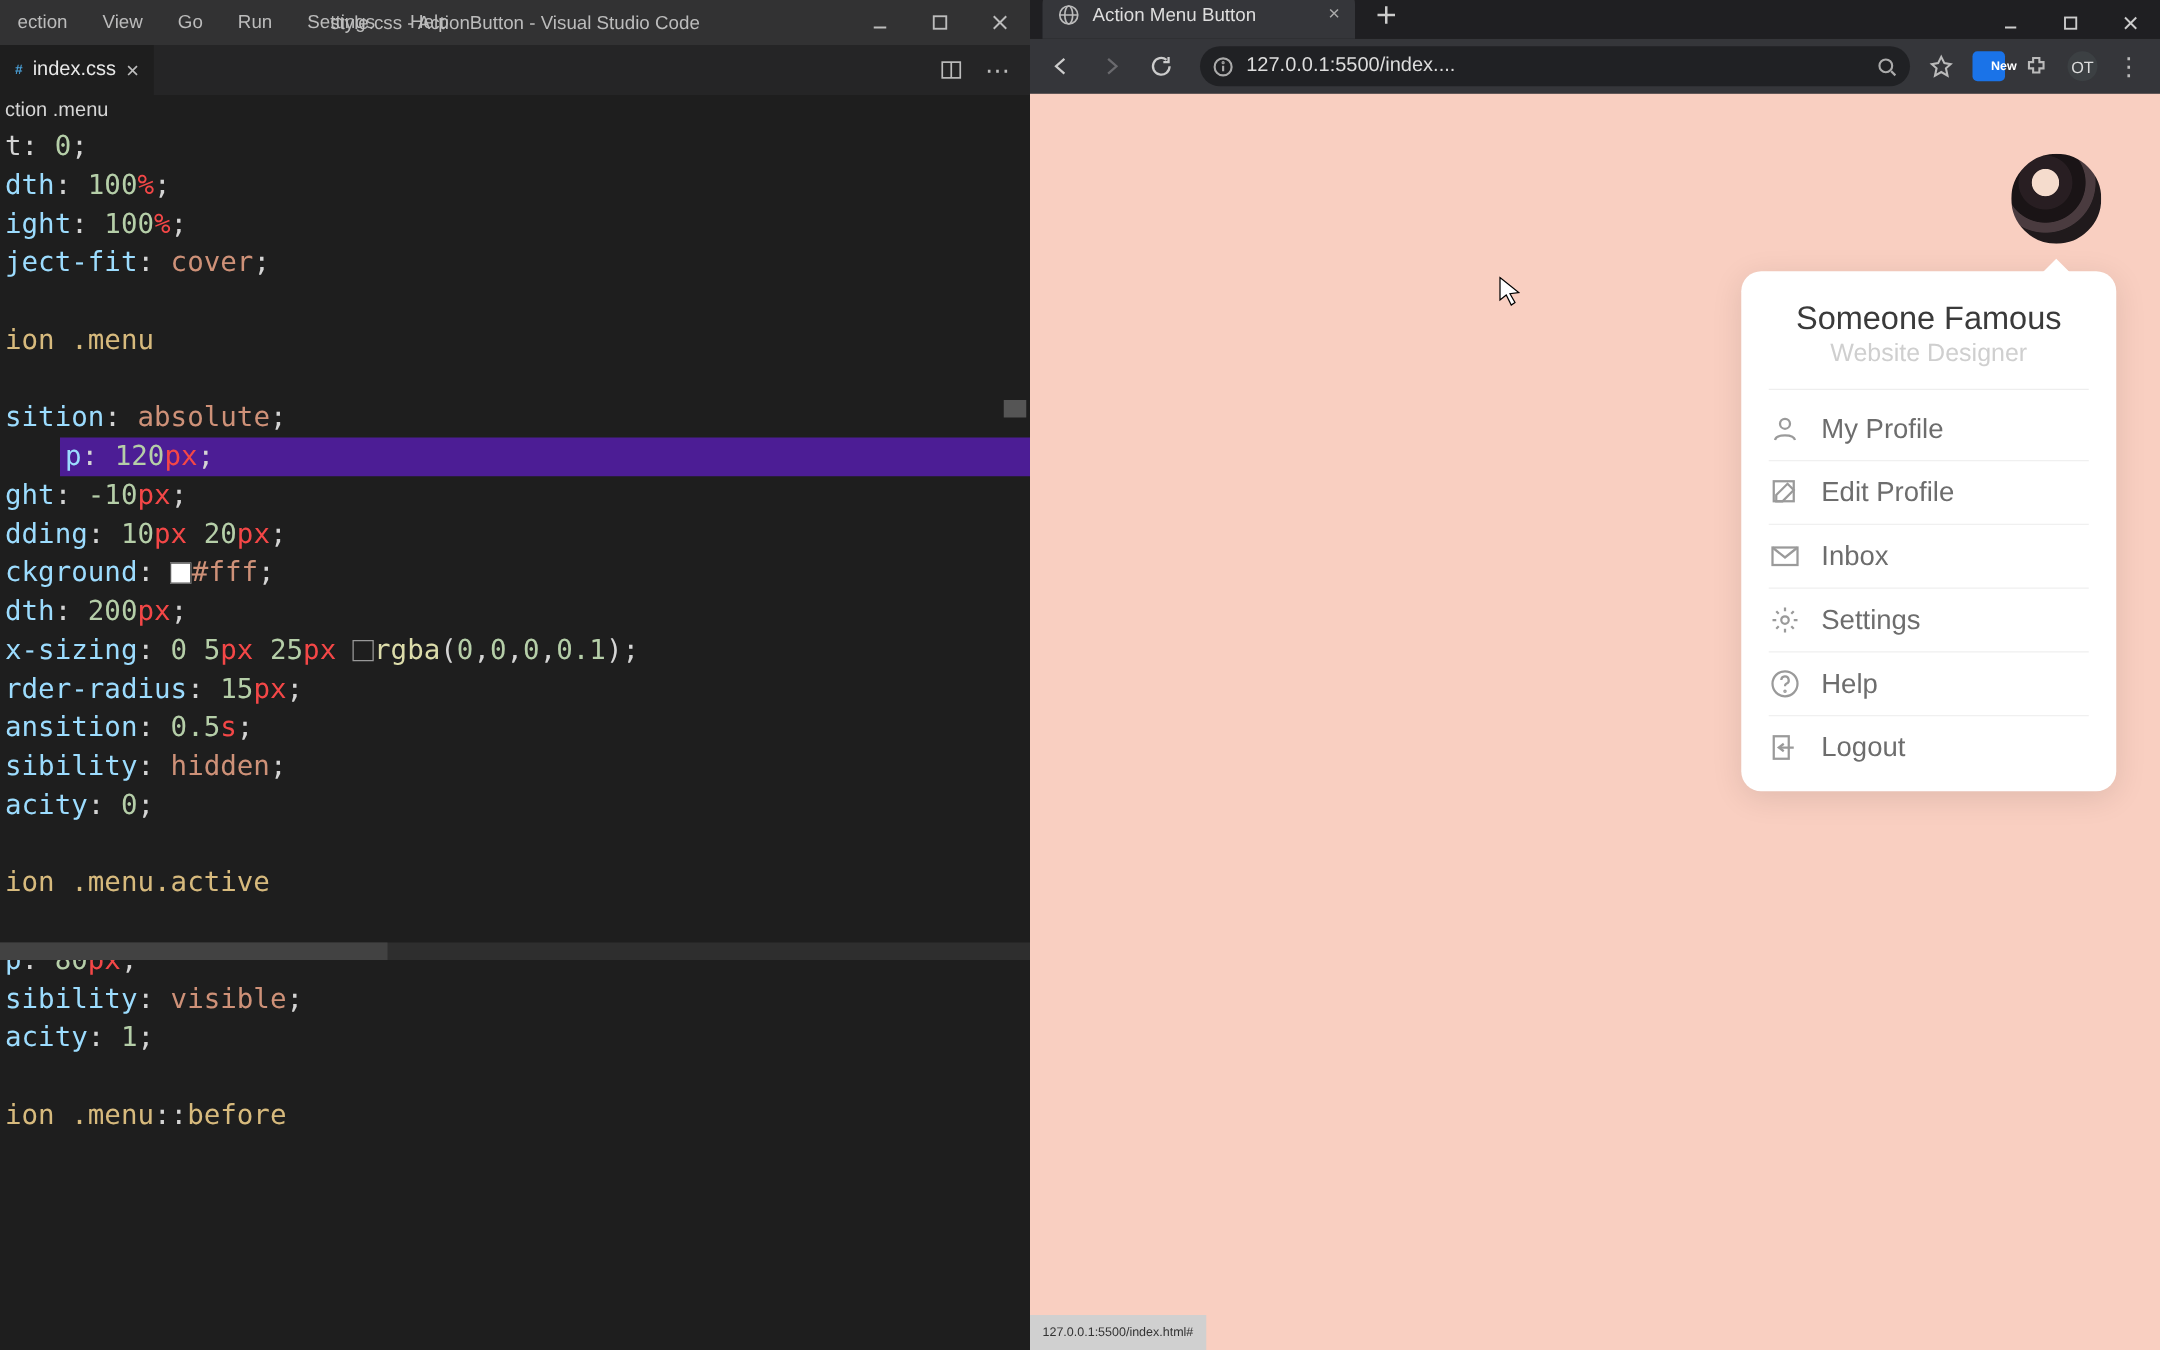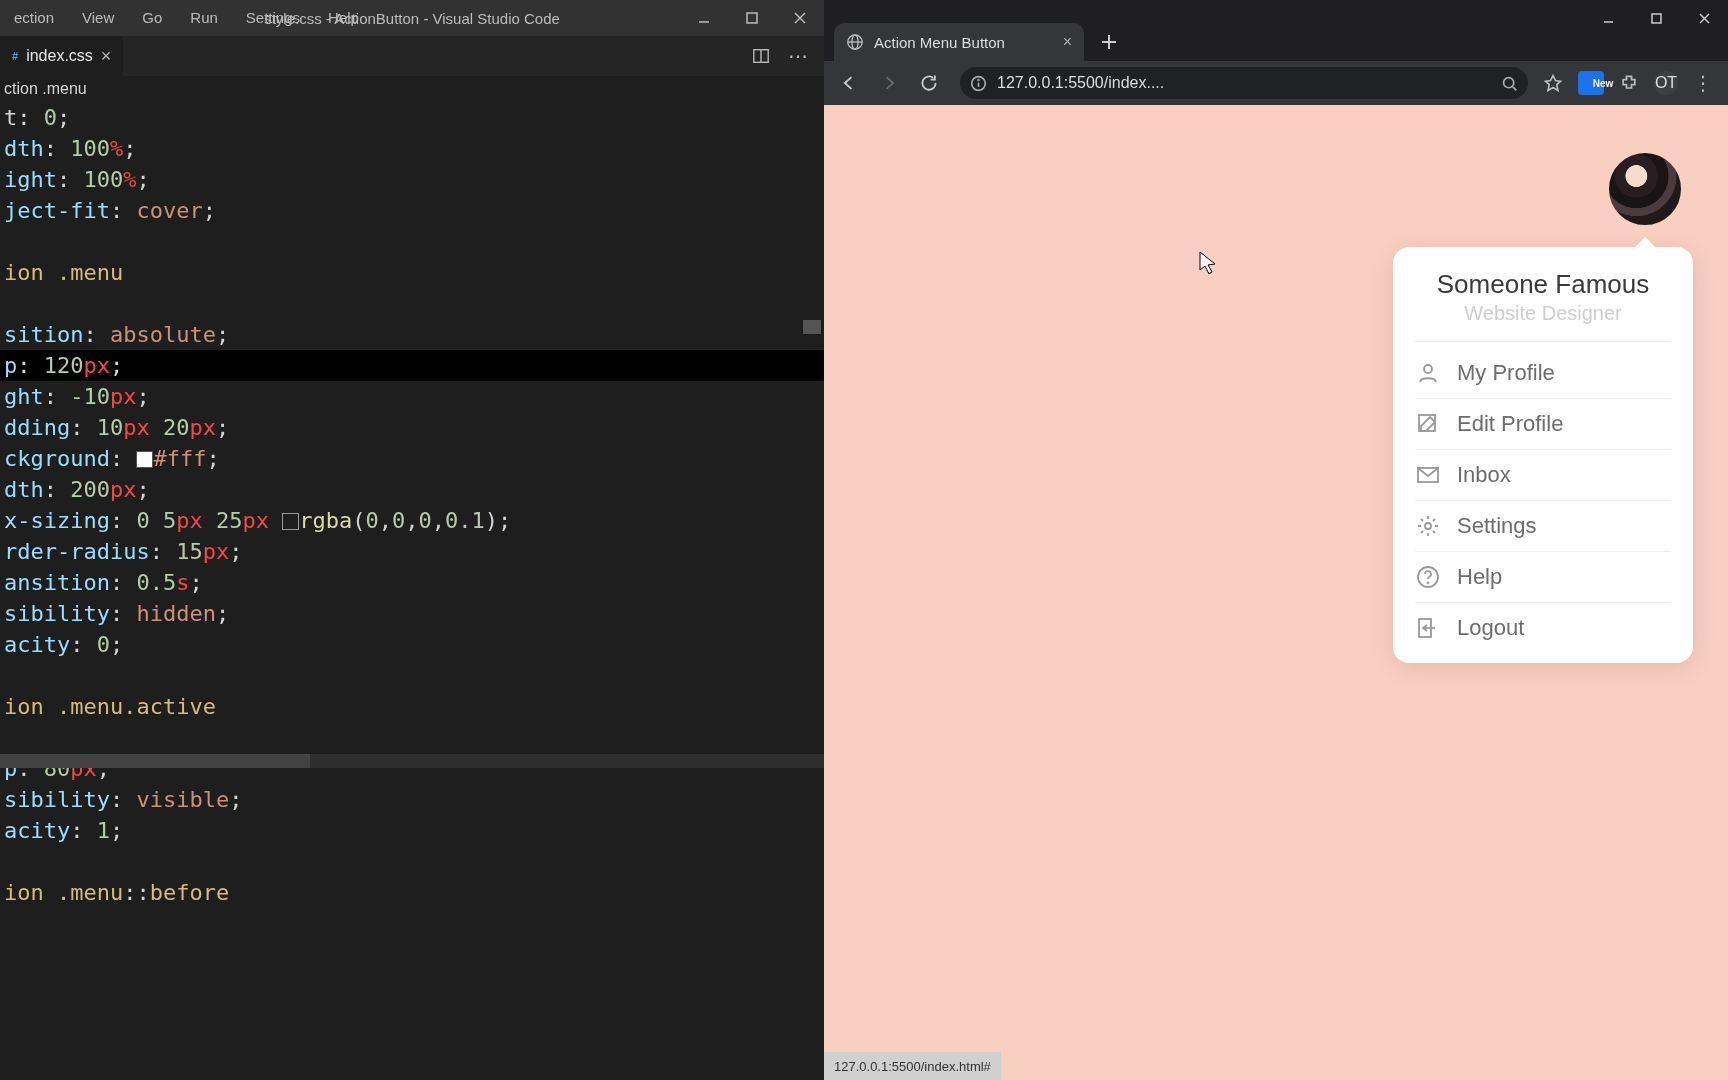--- a/index.html
+++ b/index.html
@@ -20,73 +20,73 @@
 .vscode-tabs .tab .css-badge{font-size:11px;font-weight:bold;color:#4a9fd6;}
 .vscode-tabs .tab .close-x{color:#bcbcbc;font-size:18px;}
 .vscode-tabs .right-ctrl{position:absolute;right:0;top:0;height:40px;display:flex;align-items:center;gap:18px;padding-right:16px;color:#bcbcbc;}
 .vscode-tabs .right-ctrl svg{width:18px;height:18px;stroke:#bcbcbc;stroke-width:1.5;fill:none;}
 
 .vscode-breadcrumb{height:26px;line-height:26px;font-size:16px;color:#9a9a9a;padding-left:4px;}
 .vscode-breadcrumb .sel{color:#d6d6d6;}
 
 .editor{position:relative;font-family:Consolas,monospace;font-size:22px;line-height:31px;padding-left:0;white-space:pre;}
 .editor .line{height:31px;padding-left:4px;}
-.editor .line.active{background:#000000;}
+.editor .line.active{background:#4c1d95;margin-left:48px;}
 .c-prop{color:#9cdcfe;}  
 .c-punc{color:#d4d4d4;}  
 .c-num{color:#b5cea8;}   
 .c-kw{color:#f44747;}    
 .c-sel{color:#d7ba7d;}   
 .c-val{color:#ce9178;}   
 .c-func{color:#dcdcaa;}  
 .c-dot{color:#d7ba7d;}
 .color-swatch{display:inline-block;width:17px;height:17px;border:1px solid #555;vertical-align:-2px;}
 
 
 .chrome{position:absolute;left:824px;top:0;right:0;height:1080px;display:flex;flex-direction:column;background:#1f1f22;}
-.chrome-top{height:61px;background:#1f1f22;display:flex;align-items:flex-end;position:relative;}
+.chrome-top{height:31px;background:#1f1f22;display:flex;align-items:flex-end;position:relative;}
 .chrome-tab{margin-left:10px;height:38px;display:flex;align-items:center;gap:10px;background:#35363a;border-radius:10px 10px 0 0;padding:0 12px;min-width:250px;color:#ddd;font-size:15px;}
 .chrome-tab .globe{width:18px;height:18px;}
 .chrome-tab .tab-x{margin-left:auto;color:#aaa;font-size:16px;}
 .chrome-newtab{width:18px;height:18px;margin-left:16px;margin-bottom:10px;}
 .chrome-win-ctrl{position:absolute;right:0;top:0;display:flex;}
 .chrome-win-ctrl .wbtn{width:48px;height:36px;display:flex;align-items:center;justify-content:center;}
 .chrome-win-ctrl svg{width:13px;height:13px;stroke:#ccc;stroke-width:1.5;fill:none;}
 
 .chrome-bar{height:44px;background:#35363a;display:flex;align-items:center;padding:0 8px;gap:6px;}
 .chrome-bar .nav-btn{width:34px;height:34px;display:flex;align-items:center;justify-content:center;border-radius:50%;}
 .chrome-bar .nav-btn svg{width:20px;height:20px;stroke:#ccc;stroke-width:2.2;fill:none;}
 .chrome-bar .nav-btn.disabled svg{stroke:#6a6a6e;}
 .omnibox{flex:1;height:32px;background:#202124;border-radius:16px;display:flex;align-items:center;gap:10px;padding:0 10px;margin:0 8px;}
 .omnibox svg{width:17px;height:17px;stroke:#aaa;stroke-width:2;fill:none;}
 .omnibox .url{color:#ddd;font-size:16px;white-space:nowrap;overflow:hidden;}
 .chrome-bar .right-icons{display:flex;align-items:center;gap:14px;padding-right:6px;}
 .chrome-bar .right-icons .icn{width:22px;height:22px;display:flex;align-items:center;justify-content:center;}
 .chrome-bar .right-icons svg{width:20px;height:20px;stroke:#bbb;stroke-width:2;fill:none;}
 .chrome-bar .right-icons .new-badge{width:26px;height:24px;background:#1a73e8;border-radius:4px;color:#fff;font-size:10px;font-weight:bold;display:flex;align-items:center;justify-content:center;padding-left:24px;}
-.chrome-bar .right-icons .prof{width:24px;height:24px;border-radius:50%;background:#3c4043;color:#ddd;font-size:16px;display:flex;align-items:center;justify-content:center;}
+.chrome-bar .right-icons .prof{width:24px;height:24px;border-radius:50%;background:#3c4043;color:#ddd;font-size:13px;display:flex;align-items:center;justify-content:center;}
 
 .viewport{flex:1;position:relative;background:#f9cfc1;overflow:hidden;}
 
 
 .action{position:absolute;top:46px;right:45px;}
 .profile-btn{width:76px;height:76px;border-radius:50%;overflow:hidden;background:radial-gradient(circle at 38% 32%, #f5dccd 0 16%, #281e22 17% 32%, #1a1416 33% 48%, #4a3b3f 49% 60%, #201a1c 61% 100%);border:2px solid #f9cfc1;}
 .menu-card{position:absolute;top:96px;right:-10px;width:300px;background:#fff;border-radius:16px;box-shadow:0 5px 25px rgba(0,0,0,0.1);padding:18px 22px 10px;}
 .menu-card::before{content:"";position:absolute;top:-10px;right:36px;border-left:12px solid transparent;border-right:12px solid transparent;border-bottom:12px solid #fff;}
 .menu-card .name{font-size:26px;font-weight:500;color:#3a3a3a;text-align:center;margin-top:4px;}
 .menu-card .role{font-size:20px;color:#cfcfcf;text-align:center;margin-top:2px;}
 .menu-card hr{border:none;border-top:1px solid #eee;margin:16px 0 6px;}
 .menu-card .item{display:flex;align-items:center;gap:16px;padding:12px 0;border-bottom:1px solid #f0f0f0;font-size:22px;color:#6d6d6d;}
 .menu-card .item:last-child{border-bottom:none;}
 .menu-card .item svg{width:26px;height:26px;stroke:#9a9a9a;stroke-width:1.8;fill:none;}
 
 .cursor{position:absolute;width:18px;height:26px;pointer-events:none;}
 .cursor svg{width:100%;height:100%;}
 
-.status-bar{position:absolute;left:0;bottom:0;height:28px;background:#d0d0d0;color:#333;font-size:13px;display:flex;align-items:center;padding:0 10px;}
+.status-bar{position:absolute;left:0;bottom:0;height:28px;background:#d0d0d0;color:#333;font-size:10px;display:flex;align-items:center;padding:0 10px;}
 
 
 .hscroll-track{position:absolute;left:0;bottom:0;height:14px;width:100%;background:rgba(110,110,110,0.2);} 
 .hscroll-thumb{position:absolute;left:0;bottom:0;height:14px;width:310px;background:#424242;}
 
 
 .minimap-mark{position:absolute;right:3px;top:320px;width:18px;height:14px;background:#555;}
 </style>
 </head>
 <body>

